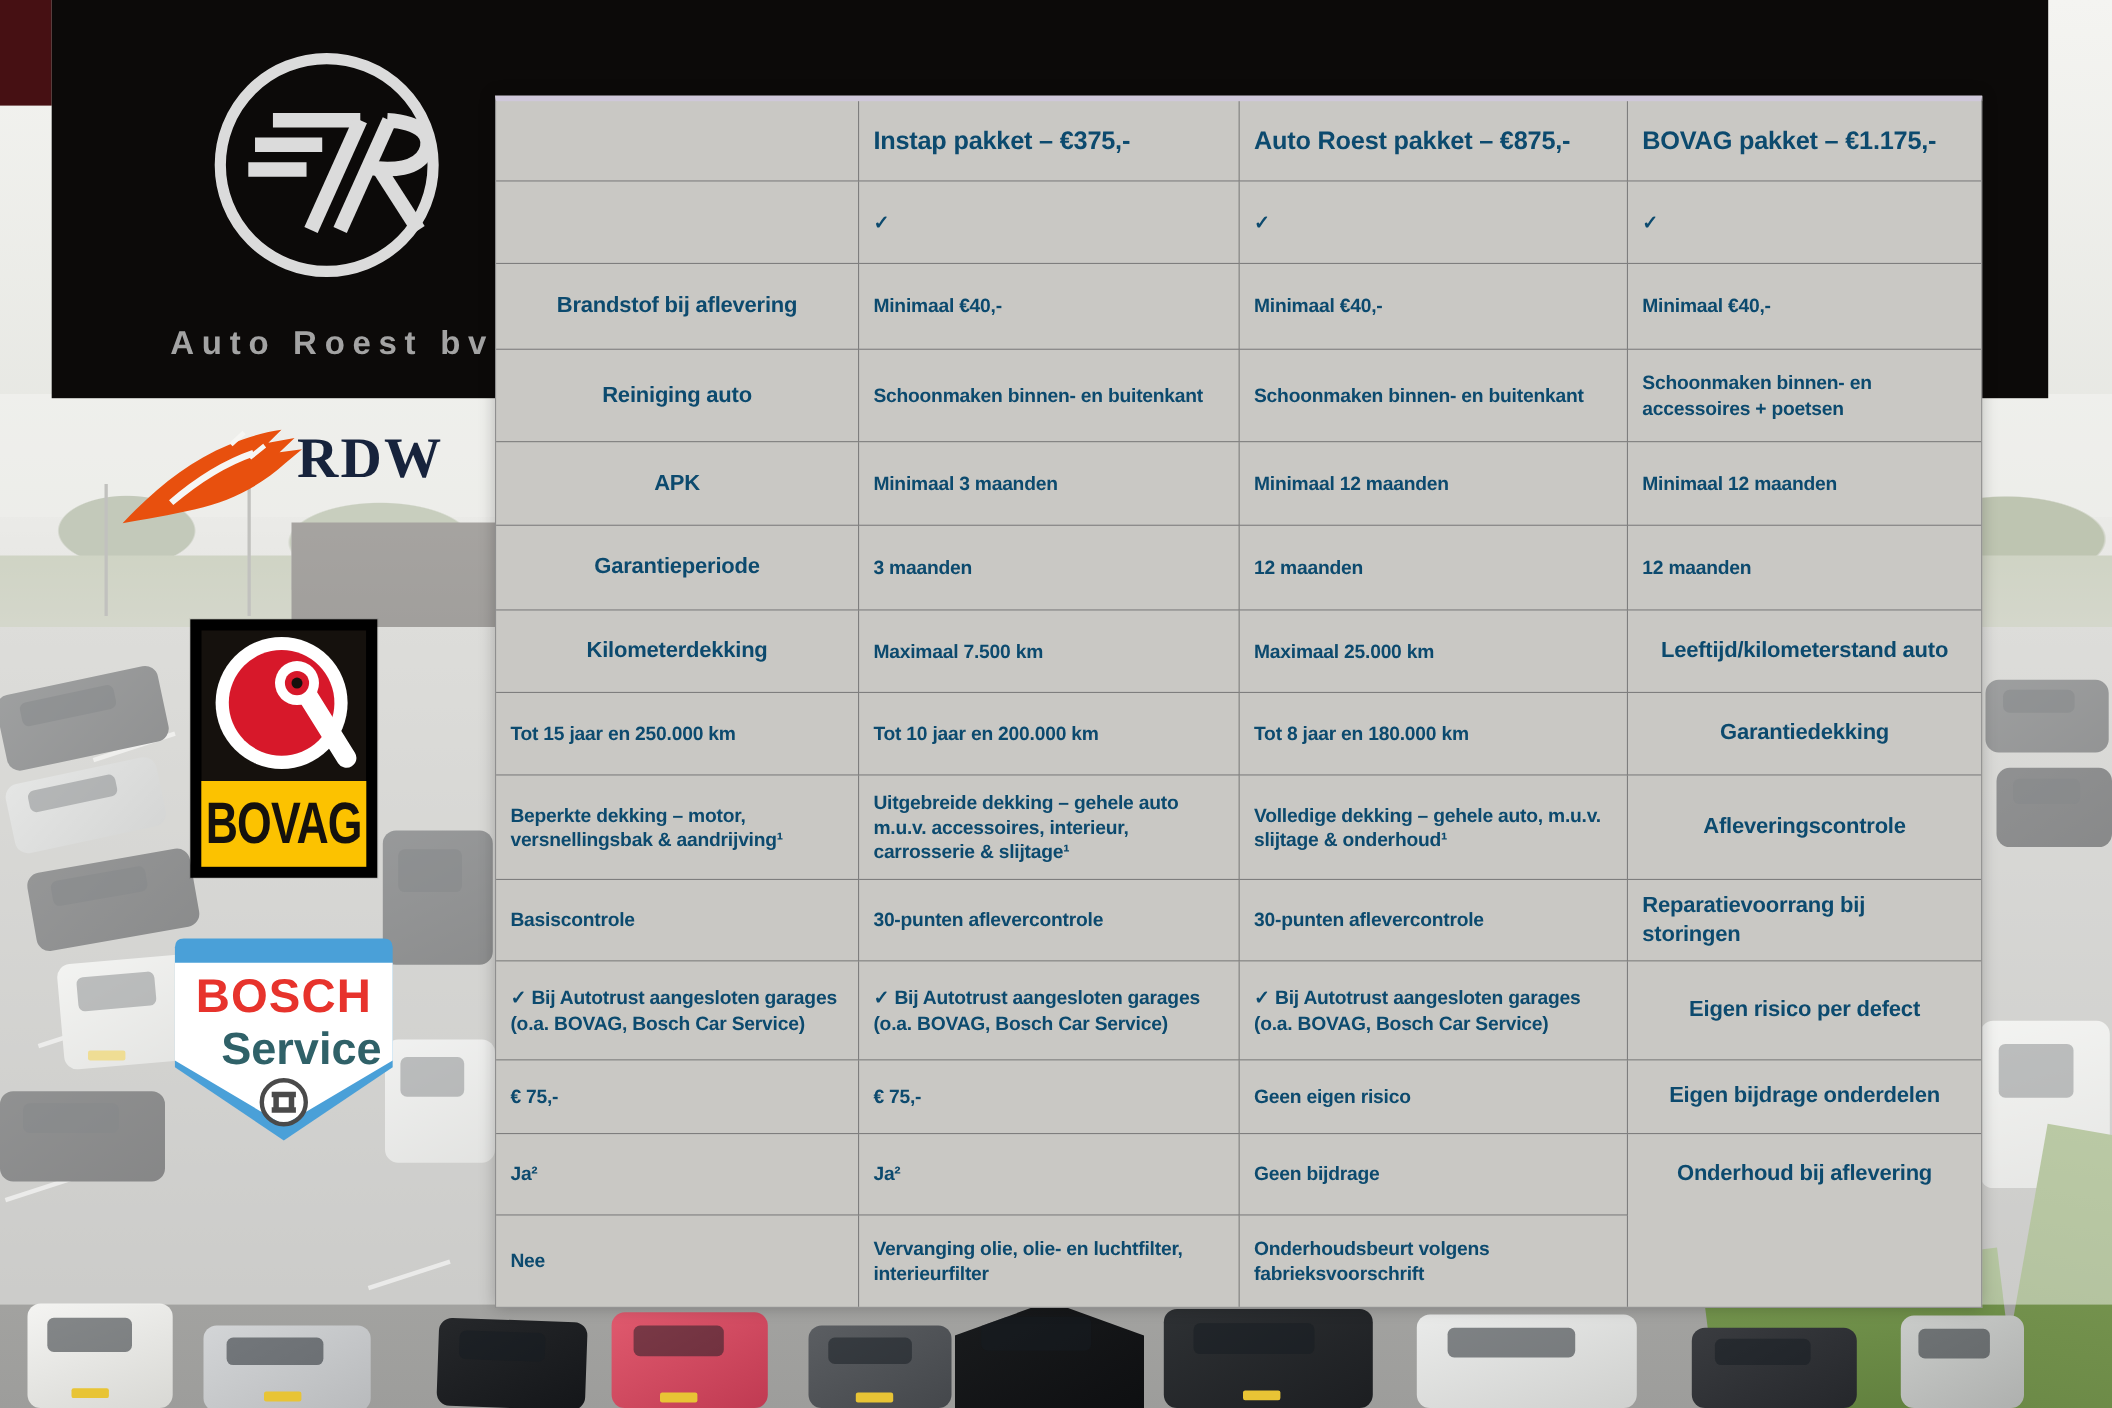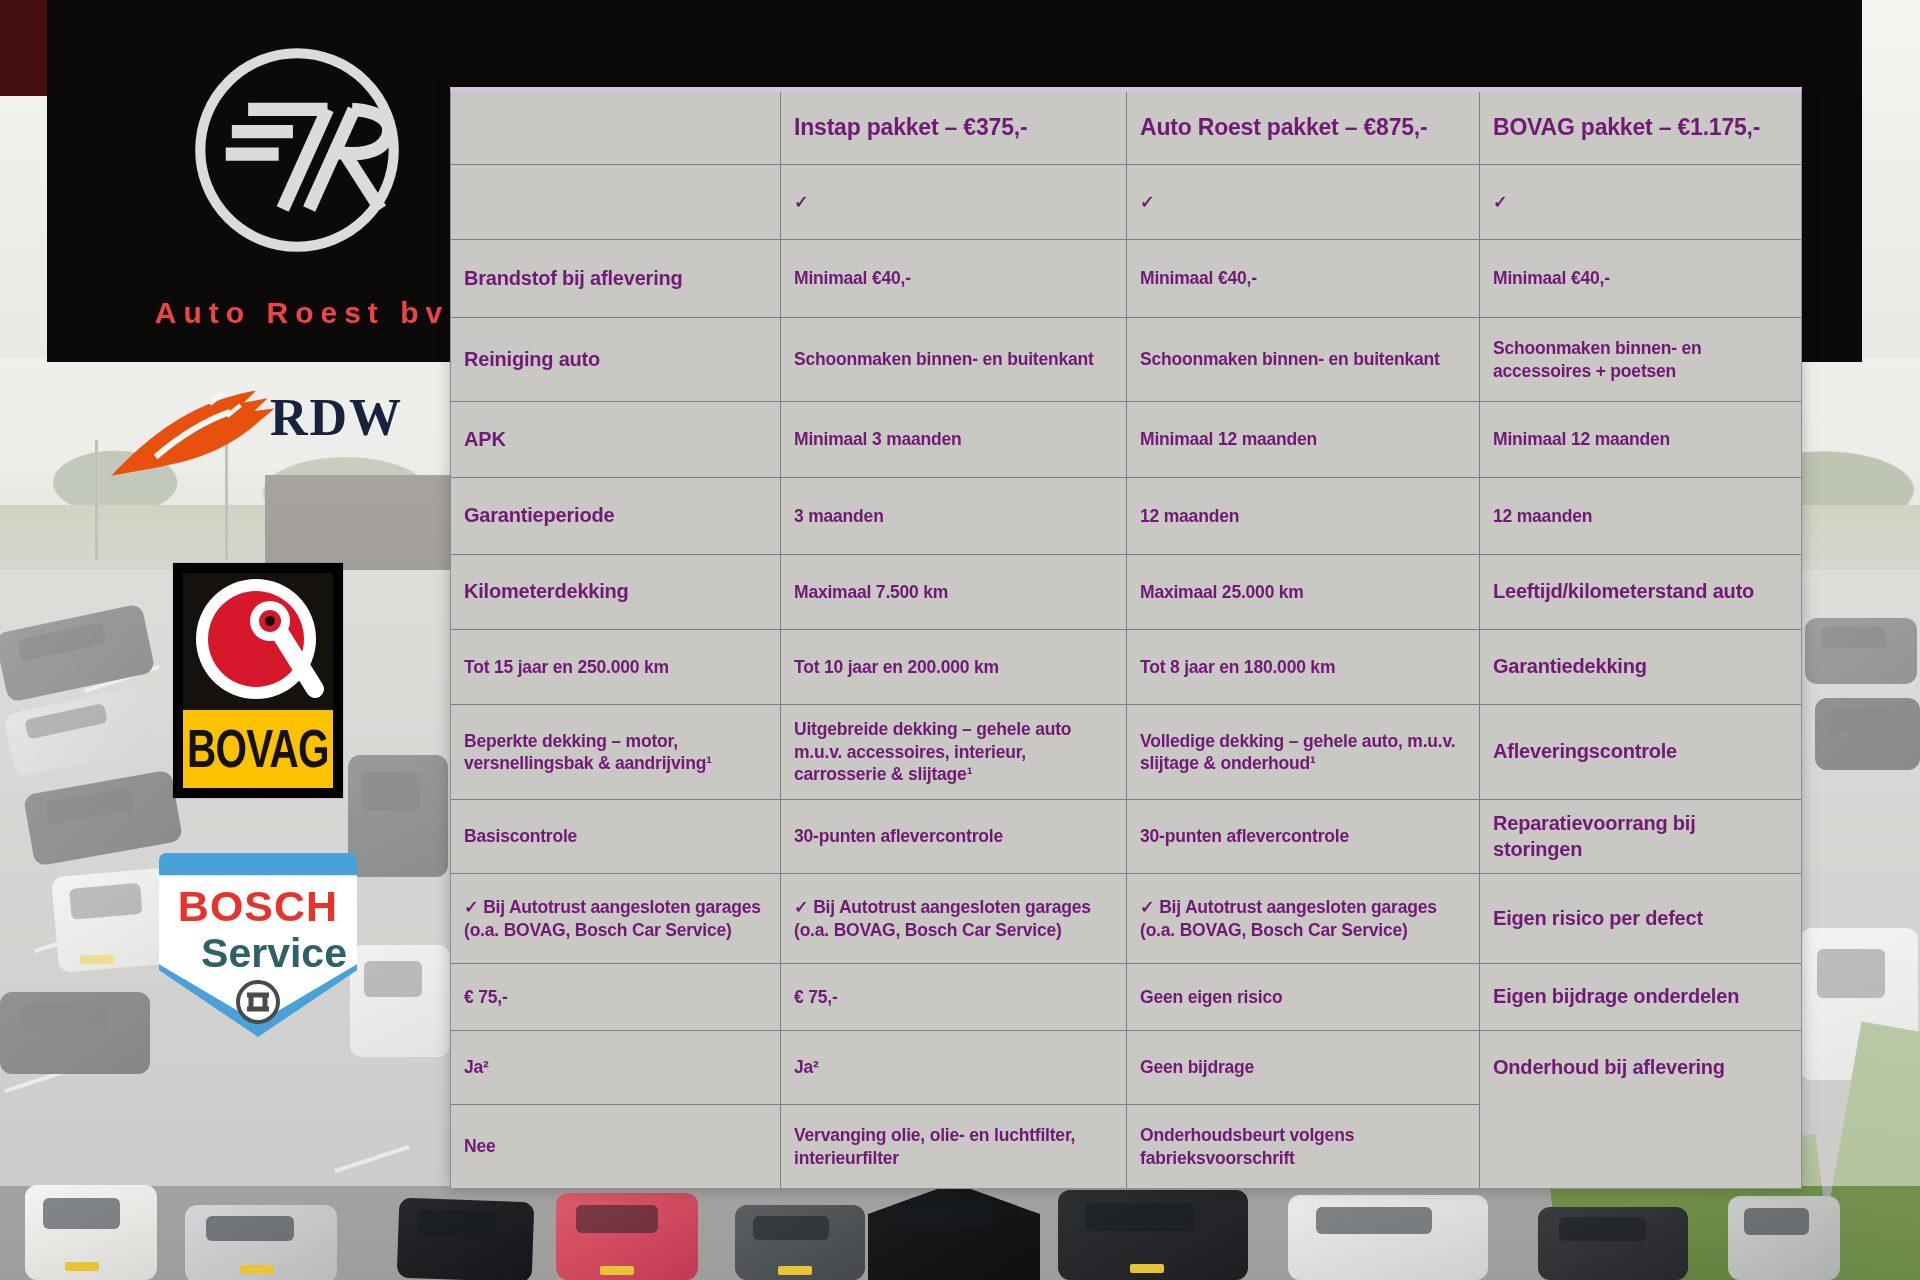--- a/index.html
+++ b/index.html
@@ -30,21 +30,21 @@
   .pole{position:absolute;width:3px;background:#8d8d89;}
   .grass{position:absolute;background:linear-gradient(#7e9c55,#6c8a47);}
   .fade{position:absolute;left:0;top:358px;width:1920px;height:828px;background:rgba(246,246,243,.5);}
   .sign-text{position:absolute;color:#e9e9e6;font-size:21px;font-weight:bold;letter-spacing:1px;opacity:.9;}
 
   
   .band{position:absolute;left:47px;top:0;width:1815px;height:362px;background:#0c0a09;}
   .maroon{position:absolute;left:0;top:0;width:47px;height:96px;background:#461013;}
   .logo-svg{position:absolute;left:138px;top:38px;}
   .dealer-name{position:absolute;left:85px;top:296px;width:340px;text-align:center;
-    color:#ef4444;font-size:30px;font-weight:bold;letter-spacing:7px;}
+    color:#a3a3a3;font-size:30px;font-weight:bold;letter-spacing:7px;}
 
   
   .rdw{position:absolute;left:100px;top:378px;width:320px;height:110px;}
   .rdw-flame{position:absolute;left:8px;top:4px;}
   .rdw-text{position:absolute;left:170px;top:10px;font-family:"Liberation Serif",serif;
     font-weight:bold;font-size:52px;color:#17233c;letter-spacing:2px;}
   .bovag{position:absolute;left:173px;top:563px;width:170px;height:235px;background:#000000;
     box-shadow:0 0 0 1px rgba(0,0,0,.08);}
   .bovag-icon{position:absolute;left:10px;top:10px;}
   .bovag-band{position:absolute;left:10px;top:147px;width:150px;height:78px;background:#fcc200;
@@ -57,26 +57,26 @@
     color:#2f6168;font-size:41px;font-weight:bold;}
   .bosch-sym{position:absolute;left:77px;top:128px;}
 
   
   .pkg-table{position:absolute;left:450px;top:87px;width:1350px;
     display:grid;grid-template-columns:330px 346px 353px 321px;
     grid-template-rows:73px 75px 78px 84px 76px 77px 75px 75px 95px 74px 90px 67px 74px 83px;
     background:#c9c8c4;border:1px solid #8f8f8f;border-top:5px solid #cfc8da;
     box-shadow:0 0 14px rgba(0,0,0,.25);}
   .cell{display:flex;align-items:center;padding:4px 13px;border-right:1px solid #7e7e7e;
-    border-bottom:1px solid #7e7e7e;color:#701a75;font-weight:bold;letter-spacing:-.2px;
+    border-bottom:1px solid #7e7e7e;color:#0c4a6e;font-weight:bold;letter-spacing:-.2px;
     line-height:1.28;overflow:hidden;}
   .cell:nth-child(4n){border-right:none;}
   .cell:nth-last-child(-n+4){border-bottom:none;}
   .cell.head{font-size:23px;}
-  .cell.label{font-size:20px;}
+  .cell.label{font-size:20px;justify-content:center;}
   .cell.data{font-size:17.5px;}
 </style>
 </head>
 <body>
 
 <div class="stage">
 
   <div class="photo">
     <div class="sky"></div>
     <div class="trees"></div>

